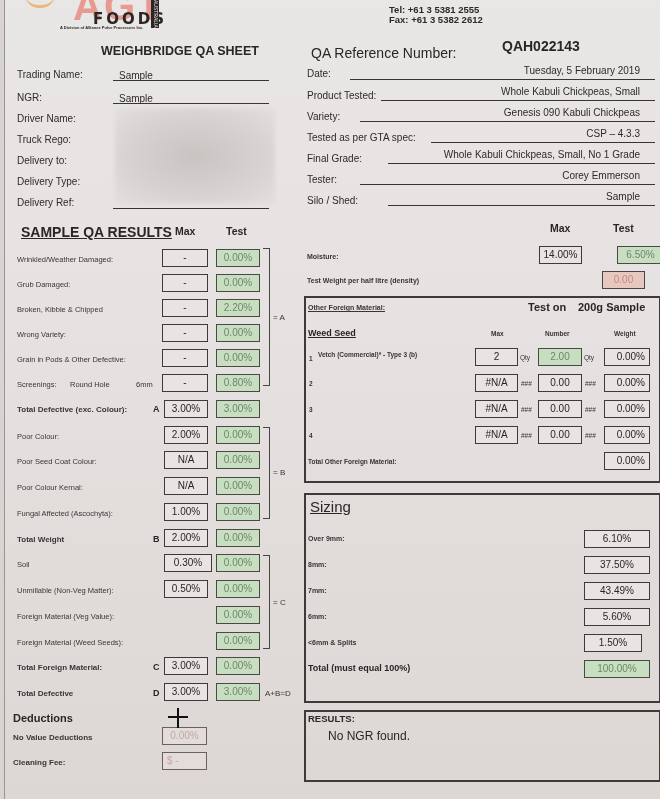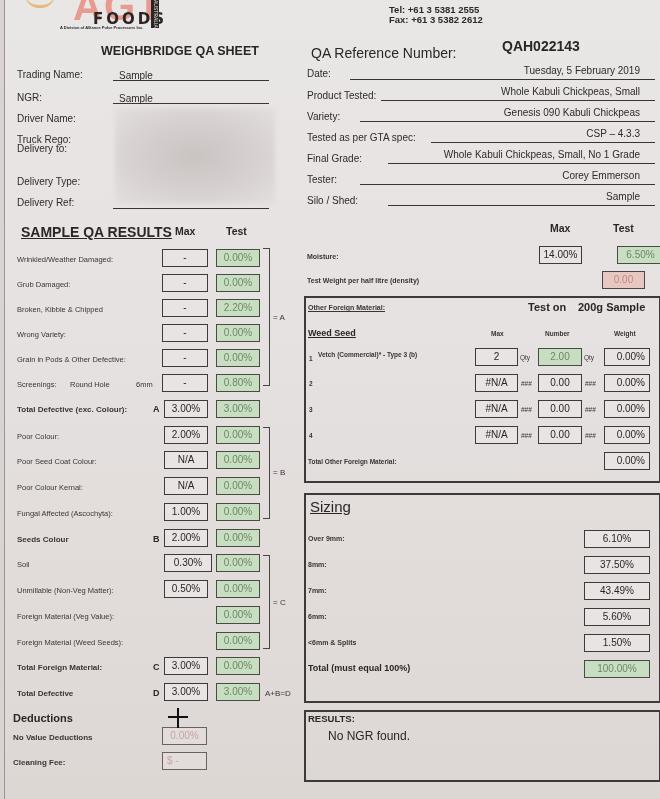--- a/index.html
+++ b/index.html
@@ -79,21 +79,21 @@
   <div class="abs lbl" style="left:12px;top:69px">Trading Name:</div>
   <div class="fline" style="left:108px;top:80px;width:156px"></div>
   <div class="fval" style="left:114px;top:70px">Sample</div>
 
   <div class="abs lbl" style="left:12px;top:92px">NGR:</div>
   <div class="fline" style="left:108px;top:103px;width:156px"></div>
   <div class="fval" style="left:114px;top:93px">Sample</div>
 
   <div class="abs lbl" style="left:12px;top:113px">Driver Name:</div>
   <div class="abs lbl" style="left:12px;top:134px">Truck Rego:</div>
-  <div class="abs lbl" style="left:12px;top:143px">Delivery to:</div>
+  <div class="abs lbl" style="left:12px;top:155px">Delivery to:</div>
   <div class="abs lbl" style="left:12px;top:176px">Delivery Type:</div>
   <div class="abs lbl" style="left:12px;top:197px">Delivery Ref:</div>
   <div class="abs blur"></div>
   <div class="fline" style="left:108px;top:208px;width:156px"></div>
 
   <div class="abs lbl" style="left:302px;top:68px">Date:</div>
   <div class="fline" style="left:345px;top:79px;width:305px"></div>
   <div class="fval" style="right:20px;top:65px">Tuesday, 5 February 2019</div>
 
   <div class="abs lbl" style="left:302px;top:90px">Product Tested:</div>
@@ -165,21 +165,21 @@
   <div class="box green" style="left:211px;top:451px;width:44px">0.00%</div>
   <div class="row-lbl" style="left:12px;top:483px">Poor Colour Kernal:</div>
   <div class="box" style="left:159px;top:477px;width:44px">N/A</div>
   <div class="box green" style="left:211px;top:477px;width:44px">0.00%</div>
   <div class="row-lbl" style="left:12px;top:509px">Fungal Affected (Ascochyta):</div>
   <div class="box" style="left:159px;top:503px;width:44px">1.00%</div>
   <div class="box green" style="left:211px;top:503px;width:44px">0.00%</div>
   <div class="bracket" style="left:258px;top:427px;height:92px"></div>
   <div class="eq" style="left:268px;top:468px">= B</div>
 
-  <div class="row-lbl b" style="left:12px;top:535px">Seeds Colour</div>
+  <div class="row-lbl b" style="left:12px;top:535px">Total Weight</div>
   <div class="letter" style="left:148px;top:534px">B</div>
   <div class="box" style="left:159px;top:529px;width:44px">2.00%</div>
   <div class="box green" style="left:211px;top:529px;width:44px">0.00%</div>
 
   <div class="row-lbl" style="left:12px;top:560px">Soil</div>
   <div class="box" style="left:159px;top:554px;width:48px">0.30%</div>
   <div class="box green" style="left:211px;top:554px;width:44px">0.00%</div>
   <div class="row-lbl" style="left:12px;top:586px">Unmillable (Non-Veg Matter):</div>
   <div class="box" style="left:159px;top:580px;width:44px">0.50%</div>
   <div class="box green" style="left:211px;top:580px;width:44px">0.00%</div>
@@ -260,21 +260,21 @@
   <div class="abs" style="left:305px;top:498px;font-size:15px;text-decoration:underline">Sizing</div>
   <div class="small b" style="left:303px;top:535px">Over 9mm:</div>
   <div class="box" style="left:579px;top:530px;width:66px">6.10%</div>
   <div class="small b" style="left:303px;top:561px">8mm:</div>
   <div class="box" style="left:579px;top:556px;width:66px">37.50%</div>
   <div class="small b" style="left:303px;top:587px">7mm:</div>
   <div class="box" style="left:579px;top:582px;width:66px">43.49%</div>
   <div class="small b" style="left:303px;top:613px">6mm:</div>
   <div class="box" style="left:579px;top:608px;width:66px">5.60%</div>
   <div class="small b" style="left:303px;top:639px">&lt;6mm &amp; Splits</div>
-  <div class="box" style="left:579px;top:634px;width:66px">1.50%</div>
+  <div class="box" style="left:579px;top:634px;width:58px">1.50%</div>
   <div class="abs" style="left:303px;top:663px;font-size:9px;font-weight:bold">Total (must equal 100%)</div>
   <div class="box green" style="left:579px;top:660px;width:66px">100.00%</div>
 
   <div class="panel" style="left:299px;top:710px;width:357px;height:72px"></div>
   <div class="abs" style="left:303px;top:713px;font-size:9.5px;font-weight:bold">RESULTS:</div>
   <div class="abs" style="left:323px;top:729px;font-size:12px">No NGR found.</div>
 
   <div class="abs cursor-v"></div>
   <div class="abs cursor-h"></div>
 </div>

